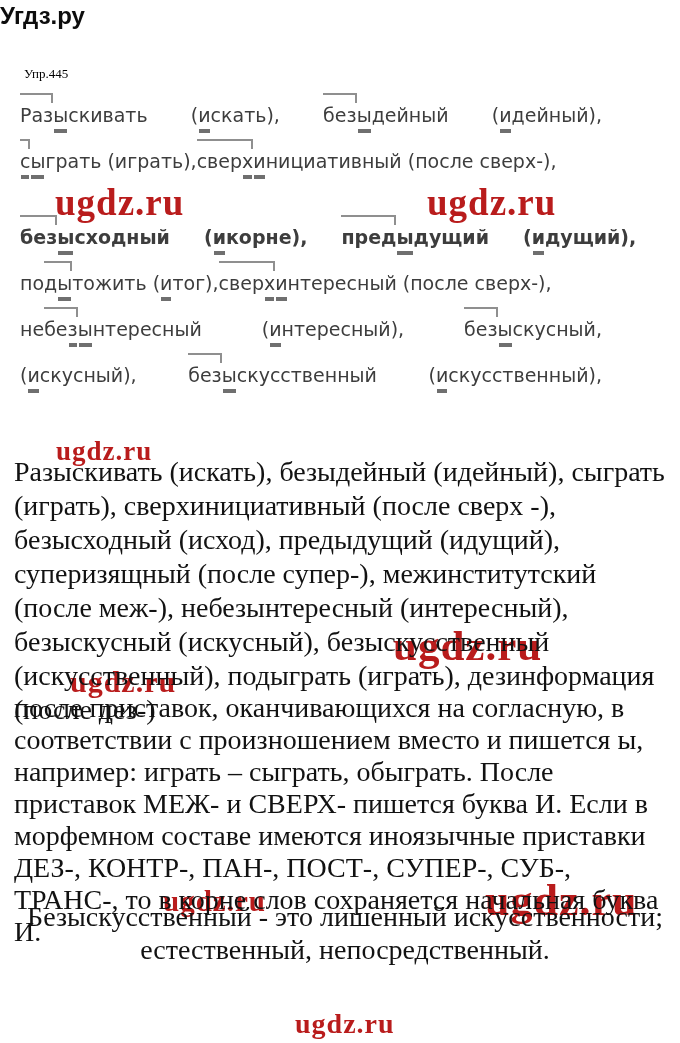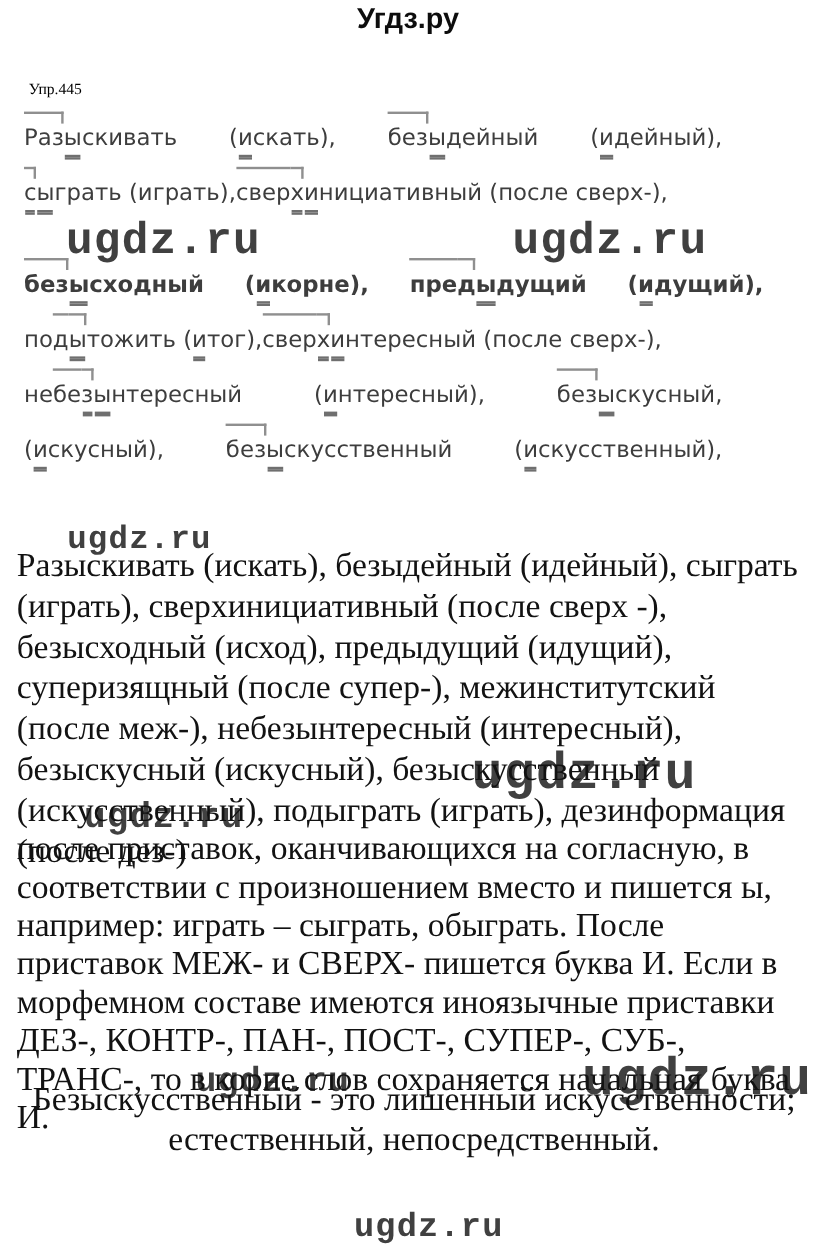--- a/index.html
+++ b/index.html
@@ -5,21 +5,21 @@
   html,body { margin:0; padding:0; background:#ffffff; }
   .page {
     position:relative;
     width:680px; height:1043px;
     background:#ffffff;
     overflow:hidden;
     font-family:"DejaVu Sans", sans-serif;
   }
   .site-title {
     position:absolute; left:0; right:0; top:2px;
-    text-align:center;
+    text-align:left;
     font-family:"Liberation Sans", sans-serif;
     font-weight:bold; font-size:24px; color:#0d0d0d;
   }
   .exercise-label {
     position:absolute; left:24px; top:66px;
     font-family:"Liberation Serif", serif;
     font-weight:normal; font-size:13px; color:#000000;
   }
   .exercise { position:absolute; left:20px; top:92px; width:582px; }
   .xrow {
@@ -46,22 +46,22 @@
   .para {
     position:absolute; left:14px; width:662px;
     font-family:"Liberation Serif", serif;
     font-size:28px; color:#121212;
   }
   .para-1 { top:455px; line-height:34px; }
   .para-2 { top:692px; line-height:32px; }
   .para-3 { top:900px; line-height:33px;text-align:center; }
   .wm {
     position:absolute; white-space:nowrap;
-    font-family:Liberation Mono, monospace;
-    font-weight:bold; color:#404040; letter-spacing:1px;
+    font-family:Liberation Serif, serif;
+    font-weight:bold; color:#b91c1c; letter-spacing:1px;
     line-height:1;
   }
   .wm-1 { left:55px;  top:184px; font-size:37px; }
   .wm-2 { left:427px; top:184px; font-size:37px; }
   .wm-3 { left:56px;  top:438px; font-size:27px; }
   .wm-4 { left:393px; top:624px; font-size:43px; }
   .wm-5 { left:70px;  top:667px; font-size:30px; }
   .wm-6 { left:163px; top:887px; font-size:29px; }
   .wm-7 { left:485px; top:879px; font-size:44px; }
   .wm-8 { left:295px; top:1010px; font-size:28px; }

